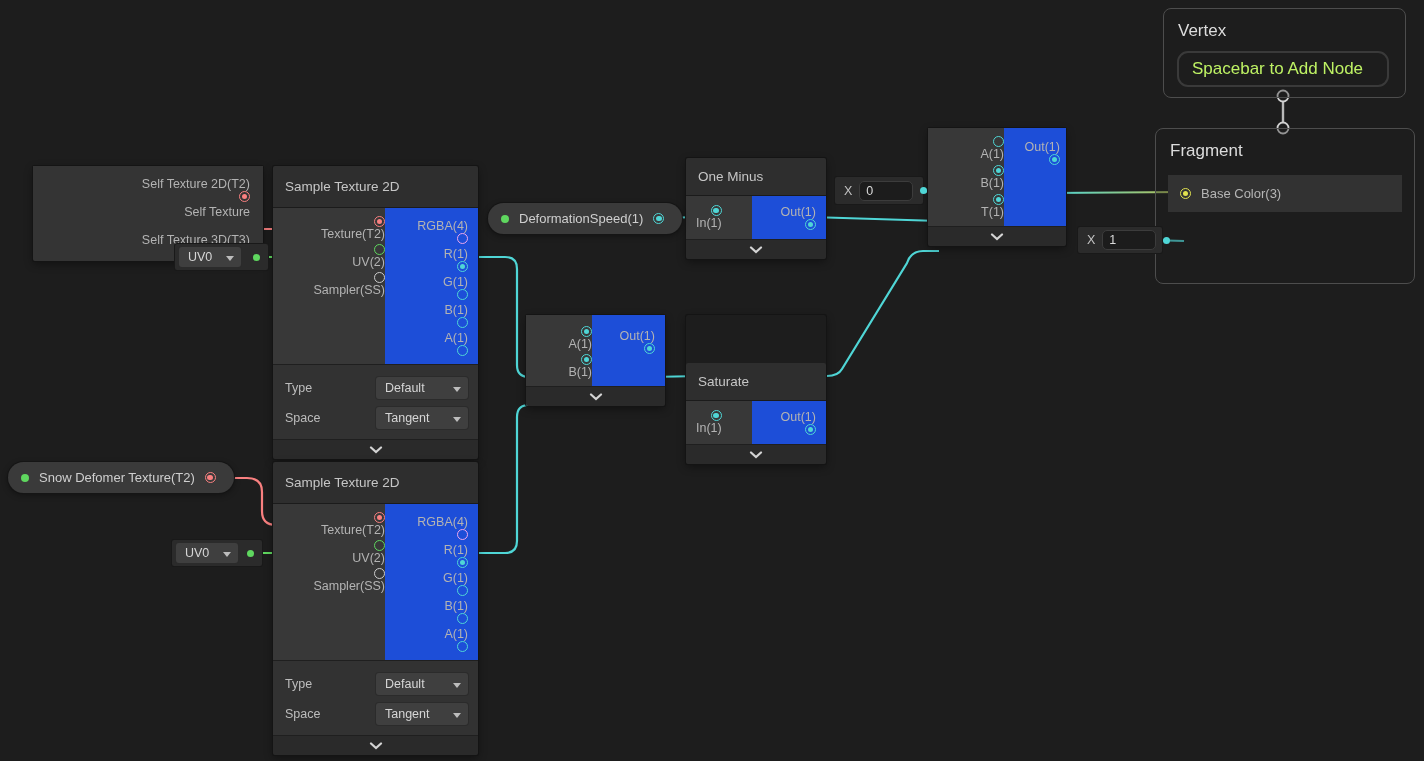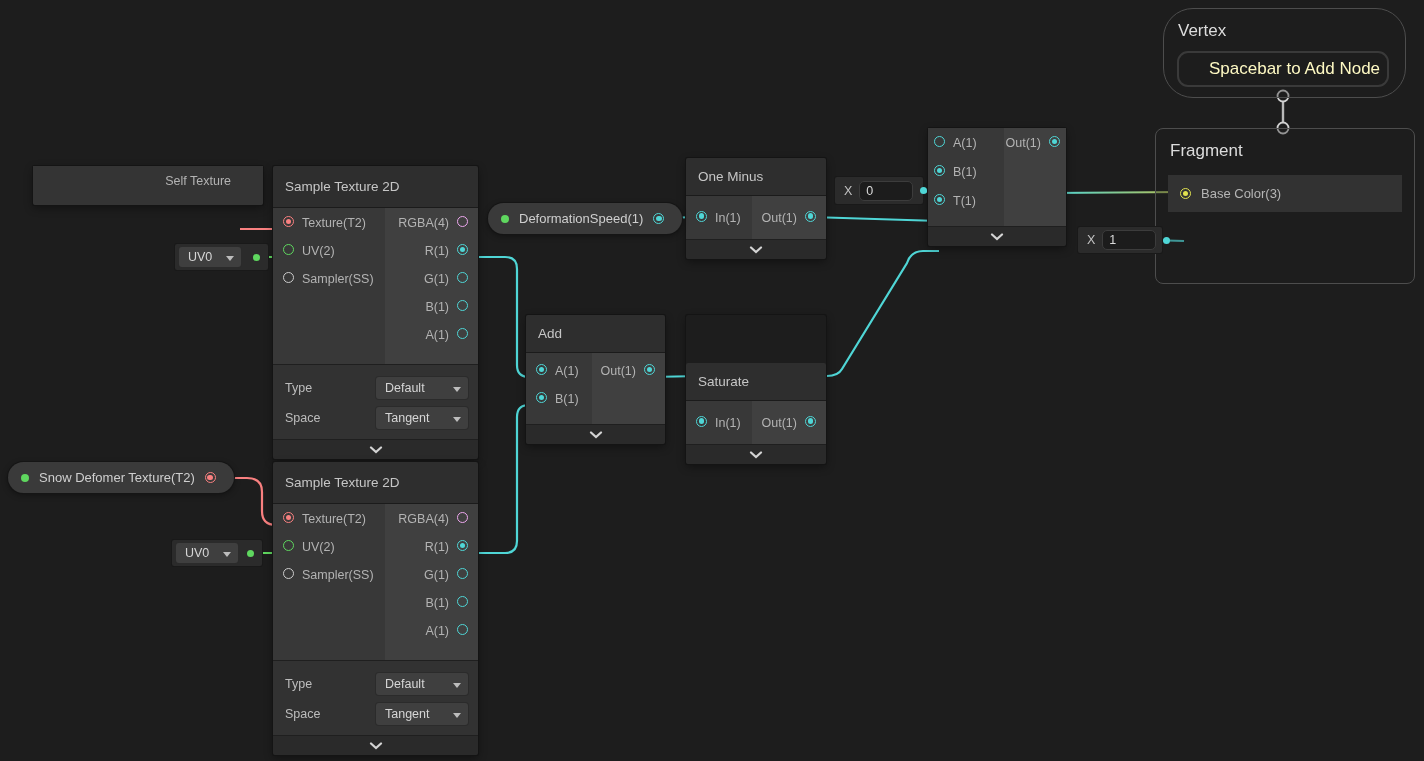--- a/index.html
+++ b/index.html
@@ -15,22 +15,22 @@
     box-shadow:0 0 0 1px #141414,0 3px 8px rgba(0,0,0,.4);
     font-size:12.5px;color:#b3b3b3;z-index:3;
   }
   .title{
     background:#2e2e2e;color:#c6c6c6;font-size:13.5px;
     display:flex;align-items:center;padding:0 12px;
     border-bottom:1px solid #1b1b1b;border-radius:2px 2px 0 0;
   }
   .ports{display:flex;align-items:stretch;}
   .col-in{background:#383838;box-sizing:border-box;}
-  .col-out{background:#404040;flex:1;box-sizing:border-box;}
-  .prow{display:flex;align-items:flex-start;height:28px;gap:8px;padding-left:10px;white-space:nowrap;}
+  .col-out{background:#1d4ed8;flex:1;box-sizing:border-box;}
+  .prow{display:flex;align-items:flex-end;height:28px;padding-left:10px;white-space:nowrap;flex-direction:column;}
   .prow.out{justify-content:flex-end;padding-left:0;padding-right:10px;}
   .ring{
     width:11px;height:11px;border-radius:50%;box-sizing:border-box;
     border:1.8px solid var(--c);position:relative;flex:none;background:transparent;
   }
   .ring.filled::after{
     content:"";position:absolute;inset:1.6px;border-radius:50%;background:var(--c);
   }
   .chevbar{
     height:19px;background:#2a2a2a;border-top:1px solid #1f1f1f;
@@ -64,22 +64,22 @@
   }
   .sdot{width:7px;height:7px;border-radius:50%;background:var(--c);flex:none;}
   
   .context{position:absolute;border:1px solid #4d4d4d;border-radius:8px;z-index:2;background:rgba(32,32,32,.35);}
   .ctitle{font-size:17px;color:#dcdcdc;position:absolute;left:14px;top:12px;}
   .crow{
     position:absolute;background:#323232;display:flex;align-items:center;gap:10px;
     padding-left:12px;box-sizing:border-box;color:#b5b5b5;font-size:13px;
   }
   .placeholder{
-    position:absolute;border:2px solid #3a3a3a;border-radius:11px;color:#fef9c3;
-    font-size:17px;display:flex;align-items:center;padding:0 30px;box-sizing:border-box;
+    position:absolute;border:2px solid #3a3a3a;border-radius:11px;color:#bef264;
+    font-size:17px;display:flex;align-items:center;padding:0 13px;box-sizing:border-box;
   }
   
   #edges{position:absolute;left:0;top:0;z-index:1;}
   #edges path,#edges line{fill:none;}
   .lbl{white-space:nowrap;}
 </style>
 </head>
 <body>
 
 <svg id="edges" width="1424" height="761">
@@ -101,21 +101,21 @@
   <path d="M1051 193 L1184 192" stroke="url(#gradOut)" stroke-width="2.2"></path>
   <path d="M1151 240 L1184 241" stroke="#4fd6d6" stroke-width="2.2"></path>
   <path d="M211 478 L247 478 Q262 478 262 492 L262 511 Q262 525 276 525 L289 525" stroke="#f98080" stroke-width="2.2"></path>
   <path d="M250 553 L289 553" stroke="#5fd75f" stroke-width="2.2"></path>
 
   <line x1="1283" y1="96" x2="1283" y2="128" stroke="#b9b9b9" stroke-width="2.4"></line>
   <circle cx="1283" cy="96" r="5.5" fill="#1d1d1d" stroke="#d2d2d2" stroke-width="1.8"></circle>
   <circle cx="1283" cy="128" r="5.5" fill="#1d1d1d" stroke="#d2d2d2" stroke-width="1.8"></circle>
 </svg>
 
-<div class="context" style="left:1163px;top:8px;width:241px;height:88px;border-radius:30px;">
+<div class="context" style="left:1163px;top:8px;width:241px;height:88px;">
   <div class="ctitle lbl">Vertex</div>
   <div class="placeholder lbl" style="left:13px;top:42px;width:212px;height:36px;">Spacebar to Add Node</div>
 </div>
 
 <div class="context" style="left:1155px;top:128px;width:258px;height:154px;">
   <div class="ctitle lbl">Fragment</div>
   <div class="crow" style="left:12px;top:46px;width:234px;height:37px;">
     <span class="ring filled" style="--c:#e0e14f"></span>
     <span class="lbl">Base Color(3)</span>
   </div>
@@ -123,22 +123,30 @@
 
 <div class="inline" style="left:1078px;top:227px;height:26px;width:84px;box-sizing:border-box;">
   <span>X</span>
   <input type="text" value="1" style="">
   <span class="sdot" style="--c:#4fd6d6"></span>
 </div>
 
 <div class="node" style="left:33px;top:166px;width:230px;">
   <div style="background:#343434;padding:8px 0 3px 0;border-radius:0 0 2px 2px;">
     <div class="prow out" style="padding-right:13px;">
+      <span class="lbl">Self Texture 2D(T2)</span>
+      <span class="ring filled" style="--c:#f98080"></span>
+    </div>
+    <div class="prow out" style="padding-right:13px;">
       <span class="lbl">Self Texture</span>
       <span class="ring" style="--c:#5fd75f;visibility:hidden;"></span>
+    </div>
+    <div class="prow out" style="padding-right:13px;">
+      <span class="lbl">Self Texture 3D(T3)</span>
+      <span class="ring" style="--c:#f98080"></span>
     </div>
   </div>
 </div>
 
 <div class="inline" style="left:175px;top:244px;height:26px;width:93px;box-sizing:border-box;padding:0 8px 0 4px;">
   <div class="dropdown" style="width:62px;height:20px;">
     <span>UV0</span>
     <span class="arrow"></span>
   </div>
   <span class="sdot" style="--c:#5fd75f;margin-left:auto;"></span>
@@ -240,23 +248,20 @@
     </div>
   </div>
   <div class="chevbar">
     <svg width="14" height="8">
         <polyline points="2,1.5 7,6 12,1.5" stroke="#d4d4d4" stroke-width="2.2" fill="none" stroke-linecap="round"></polyline>
       </svg>
   </div>
 </div>
 
 <div class="node" style="left:526px;top:315px;width:139px;">
-  <div class="title" style="height:37px;">
-    <span class="lbl">Add</span>
-  </div>
   <div class="ports" style="height:71px;">
     <div class="col-in" style="width:66px;padding-top:11px;">
       <div class="prow">
           <span class="ring filled" style="--c:#4fd6d6"></span>
           <span class="lbl">A(1)</span>
         </div>
       <div class="prow">
           <span class="ring filled" style="--c:#4fd6d6"></span>
           <span class="lbl">B(1)</span>
         </div>

